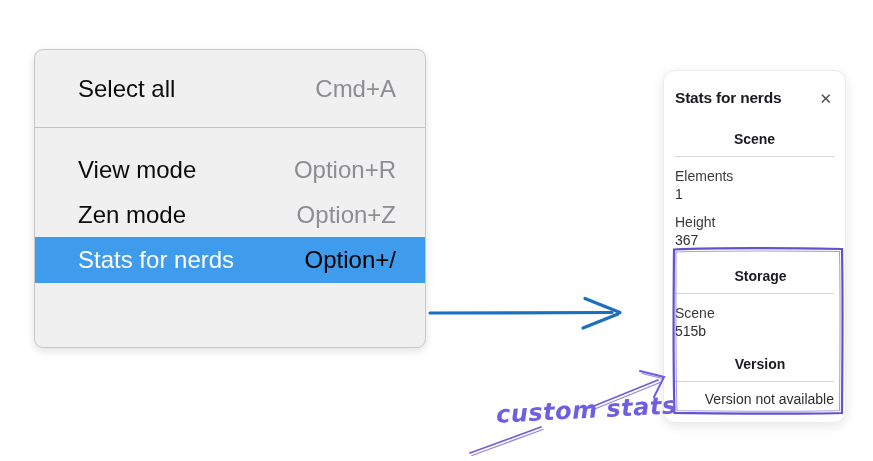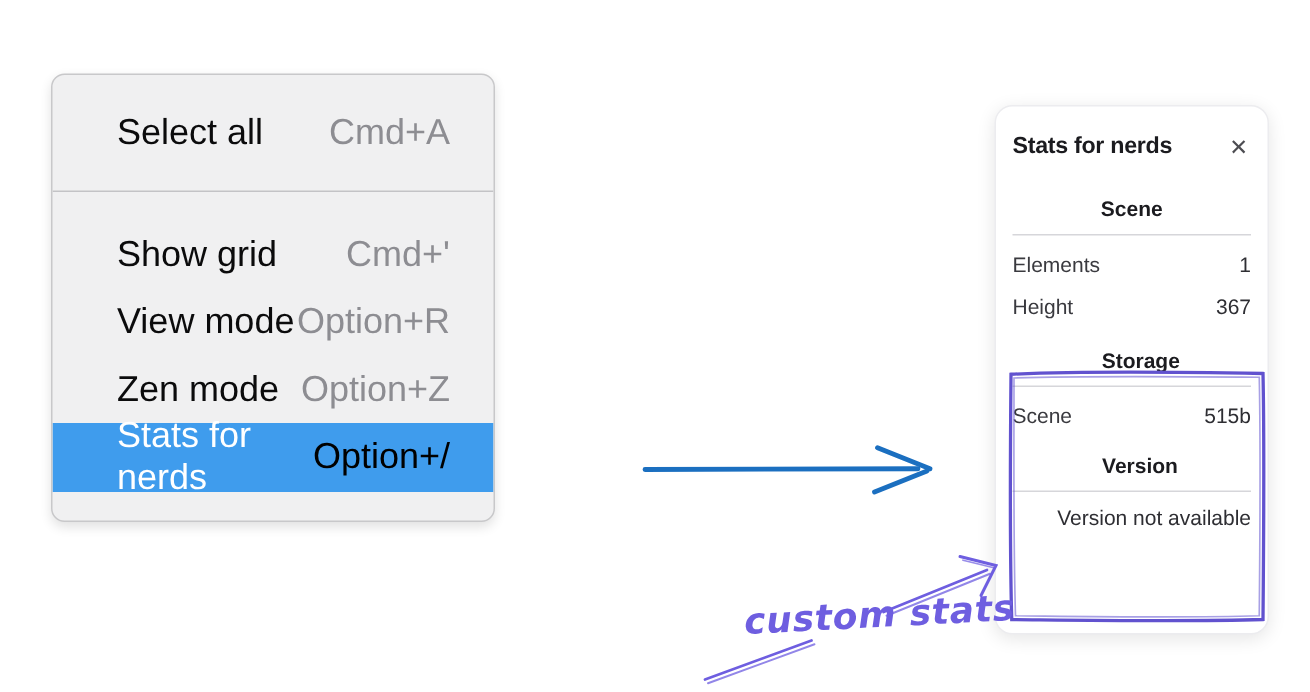--- a/index.html
+++ b/index.html
@@ -2,21 +2,21 @@
 <html style="--menu-highlight: #3f9ced; --arrow-blue: #1b6fc0; --annotation-purple: #6e5ee0; --box-purple: #6152cf;"><head>
 <meta charset="utf-8">
 <style>
   * { margin: 0; padding: 0; box-sizing: border-box; }
   html, body { width: 873px; height: 461px; background: #ffffff; overflow: hidden; }
   body { position: relative; font-family: "Liberation Sans", sans-serif; }
 
   
   .menu {
     position: absolute; left: 34px; top: 49px;
-    width: 296px; height: 299px;
+    width: 392px; height: 299px;
     background: #f0f0f1;
     border: 1px solid #c8c8ca;
     border-radius: 9px;
     box-shadow: 0 3px 8px rgba(0,0,0,0.12);
     overflow: hidden;
   }
   .menu-item {
     display: flex; align-items: center; justify-content: space-between;
     padding: 0 29px 0 43px;
     font-size: 24px;
@@ -61,20 +61,21 @@
   }
   .sec-heading { text-align: center; font-size: 14px; font-weight: bold; line-height: 18px; }
   .sec-heading.scene { margin-top: 23px; }
   .sec-heading.storage { margin-top: 18px; padding-left: 12px; }
   .sec-heading.version { margin-top: 15px; padding-left: 11px; }
   .hairline { border-bottom: 1px solid #d6d6da; margin-top: 8px; }
   .stat-row {
     display: flex; justify-content: space-between;
     font-size: 14px; line-height: 18px; margin-top: 10px;
     color: #3a3a3f;
+    flex-direction: column;
   }
   .stat-value { color: #2e2e33; }
   .version-note { font-size: 14px; line-height: 18px; margin-top: 8px; color: #2e2e33; text-align: right; }
 
   
   .sketch-box { position: absolute; left: 666px; top: 242px; pointer-events: none; }
   .sketch-box path { stroke: var(--box-purple, #6152cf); fill: none; stroke-linecap: round; }
 
   
   .annot-arrow { position: absolute; left: 455px; top: 358px; pointer-events: none; }
@@ -92,24 +93,20 @@
 </head>
 <body>
 
 <div class="menu">
   <div class="menu-item first">
     <span class="mi-label">Select all</span>
     <span class="mi-shortcut">Cmd+A</span>
   </div>
   <div class="menu-divider"></div>
   <div class="menu-group">
-    <div class="menu-item">
-      <span class="mi-label">Show grid</span>
-      <span class="mi-shortcut">Cmd+'</span>
-    </div>
     <div class="menu-item">
       <span class="mi-label">View mode</span>
       <span class="mi-shortcut">Option+R</span>
     </div>
     <div class="menu-item">
       <span class="mi-label">Zen mode</span>
       <span class="mi-shortcut">Option+Z</span>
     </div>
     <div class="menu-item selected">
       <span class="mi-label">Stats for nerds</span>

